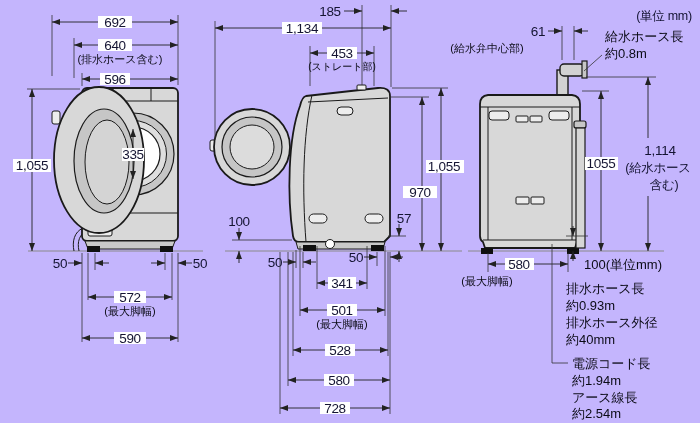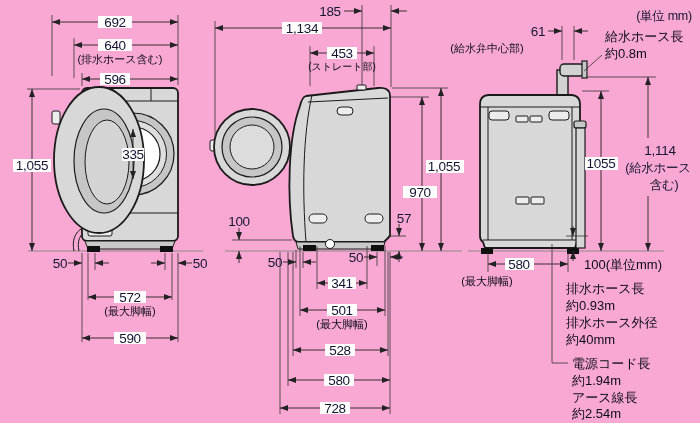--- a/index.html
+++ b/index.html
@@ -1,16 +1,16 @@
 <!DOCTYPE html>
 <html><head>
 <meta charset="utf-8">
 <style>
   html,body{margin:0;padding:0;background:#fff;}
-  #stage{position:relative;width:700px;height:423px;background:#f9a8d4;overflow:hidden;}
+  #stage{position:relative;width:700px;height:423px;background:#c4b5fd;overflow:hidden;}
   svg{display:block;}
   .outline{fill:#d8d8d8;stroke:#1a1a1a;stroke-width:1.8;stroke-linejoin:round;}
   .seam{stroke:#1a1a1a;stroke-width:1;fill:none;}
   .detail{fill:#ededed;stroke:#1a1a1a;stroke-width:1;}
   .darkring{fill:#c6c6c6;stroke:#1a1a1a;stroke-width:1.2;}
   .lightring{fill:#dedede;stroke:#1a1a1a;stroke-width:1;}
   .opening{fill:#ffffff;stroke:#1a1a1a;stroke-width:1.2;}
   .base{fill:#c9c9c9;stroke:#1a1a1a;stroke-width:1;}
   .foot{fill:#101010;}
   .ground{stroke:#8a8a8a;stroke-width:1;}

